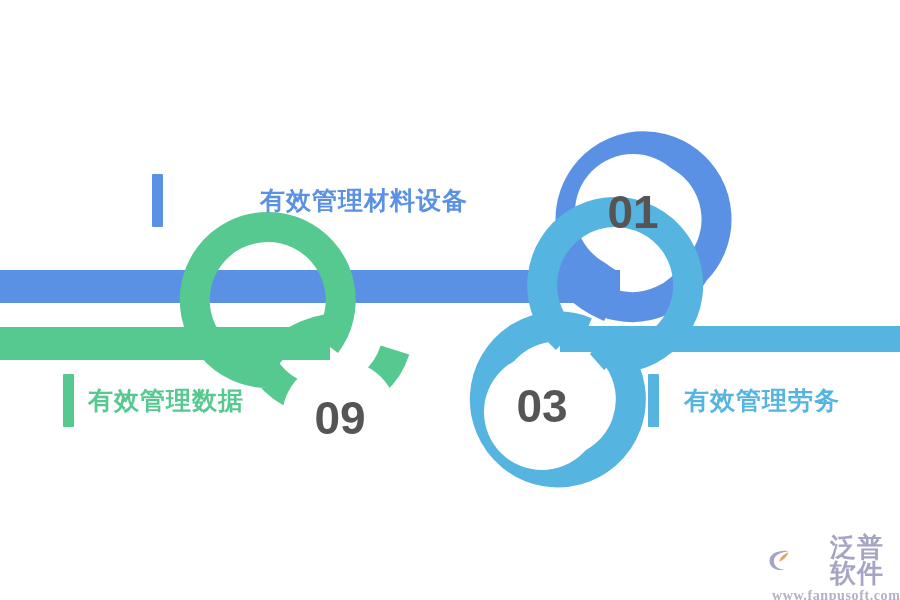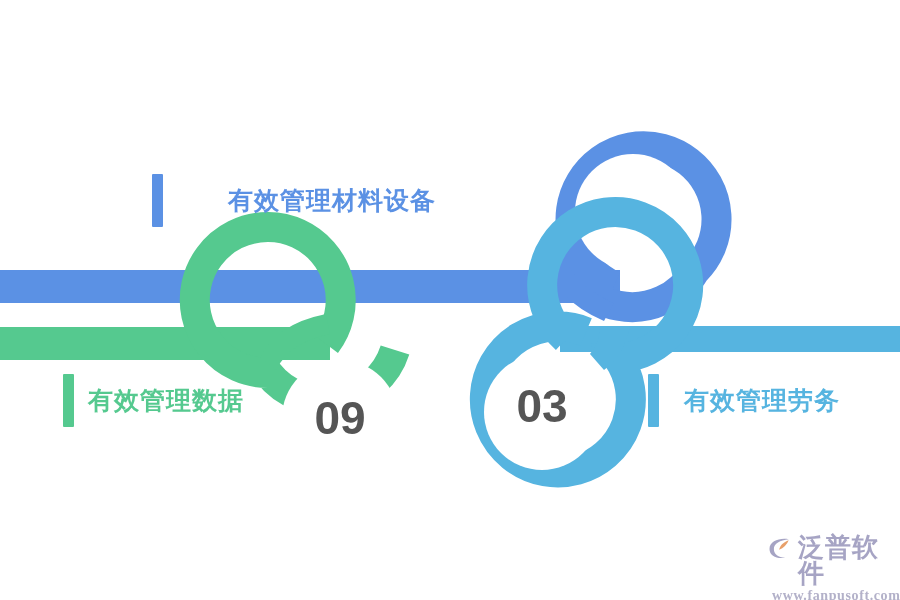--- a/index.html
+++ b/index.html
@@ -53,21 +53,21 @@
     flex: 0 0 auto;
   }
   .label-text {
     font-family: "Liberation Sans", "DejaVu Sans", sans-serif;
     font-size: 25px;
     font-weight: bold;
     letter-spacing: 1px;
     white-space: nowrap;
   }
 
-  #label-01 { left: 152px; top: 174px; }
+  #label-01 { left: 152px; top: 174px; gap: 32px; }
   #label-01 .accent-bar { height: 53px; background: #5b91e4; }
   #label-01 .label-text { color: #5b91e4; margin-left: 65px; }
 
   #label-02 { left: 63px; top: 374px; }
   #label-02 .accent-bar { height: 53px; background: #55c98f; }
   #label-02 .label-text { color: #55c98f; margin-left: 14px; }
 
   #label-03 { left: 648px; top: 374px; }
   #label-03 .accent-bar { height: 53px; background: #56b4e0; }
   #label-03 .label-text { color: #56b4e0; margin-left: 25px; }
@@ -76,20 +76,22 @@
   #watermark {
     position: absolute;
     left: 766px;
     top: 534px;
     display: flex;
     flex-direction: column;
     align-items: flex-start;
   }
   #wm-top {
     display: flex;
+    align-items: center;
+    gap: 32px;
   }
   #wm-mark {
     width: 28px;
     height: 28px;
     flex: 0 0 auto;
     margin-right: 4px;
   }
   #wm-name {
     font-family: "Liberation Sans", "DejaVu Sans", sans-serif;
     font-size: 26px;
@@ -139,20 +141,21 @@
     <g>
       <path fill="#56b4e0" d="M 900,326 L 560,326 L 560,352 L 900,352 Z"></path>
       <path fill="none" stroke="#56b4e0" stroke-width="30" stroke-linecap="butt" d="M 566,339
                A 73,73 0 1 1 618,358
                A 73,73 0 1 1 586,332"></path>
       <path fill="#56b4e0" d="M 600,326 l 30,0 q -6,30 -26,44 l -14,-16 q 10,-12 10,-28 Z"></path>
       <circle cx="542" cy="412" r="58" fill="#ffffff"></circle>
     </g>
   </svg>
 
+  <div class="ring-number" id="num-01">01</div>
   <div class="ring-number" id="num-02">09</div>
   <div class="ring-number" id="num-03">03</div>
 
   <div class="label-row" id="label-01">
     <span class="accent-bar"></span>
     <span class="label-text">有效管理材料设备</span>
   </div>
 
   <div class="label-row" id="label-02">
     <span class="accent-bar"></span>

